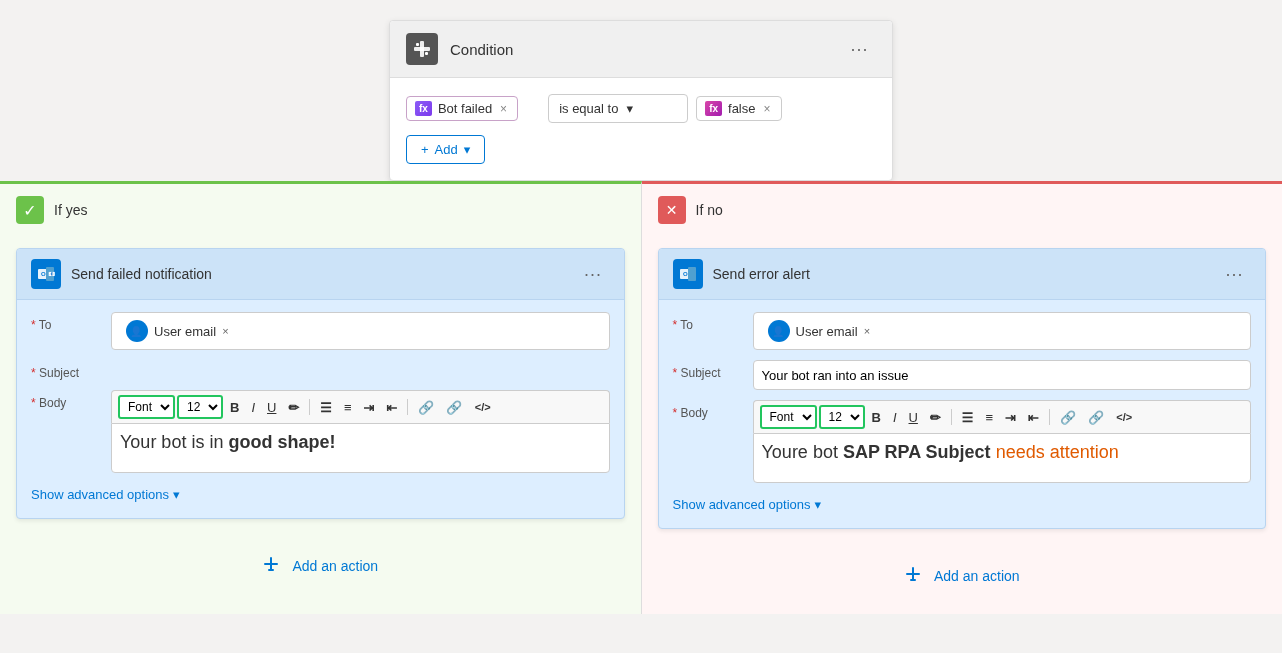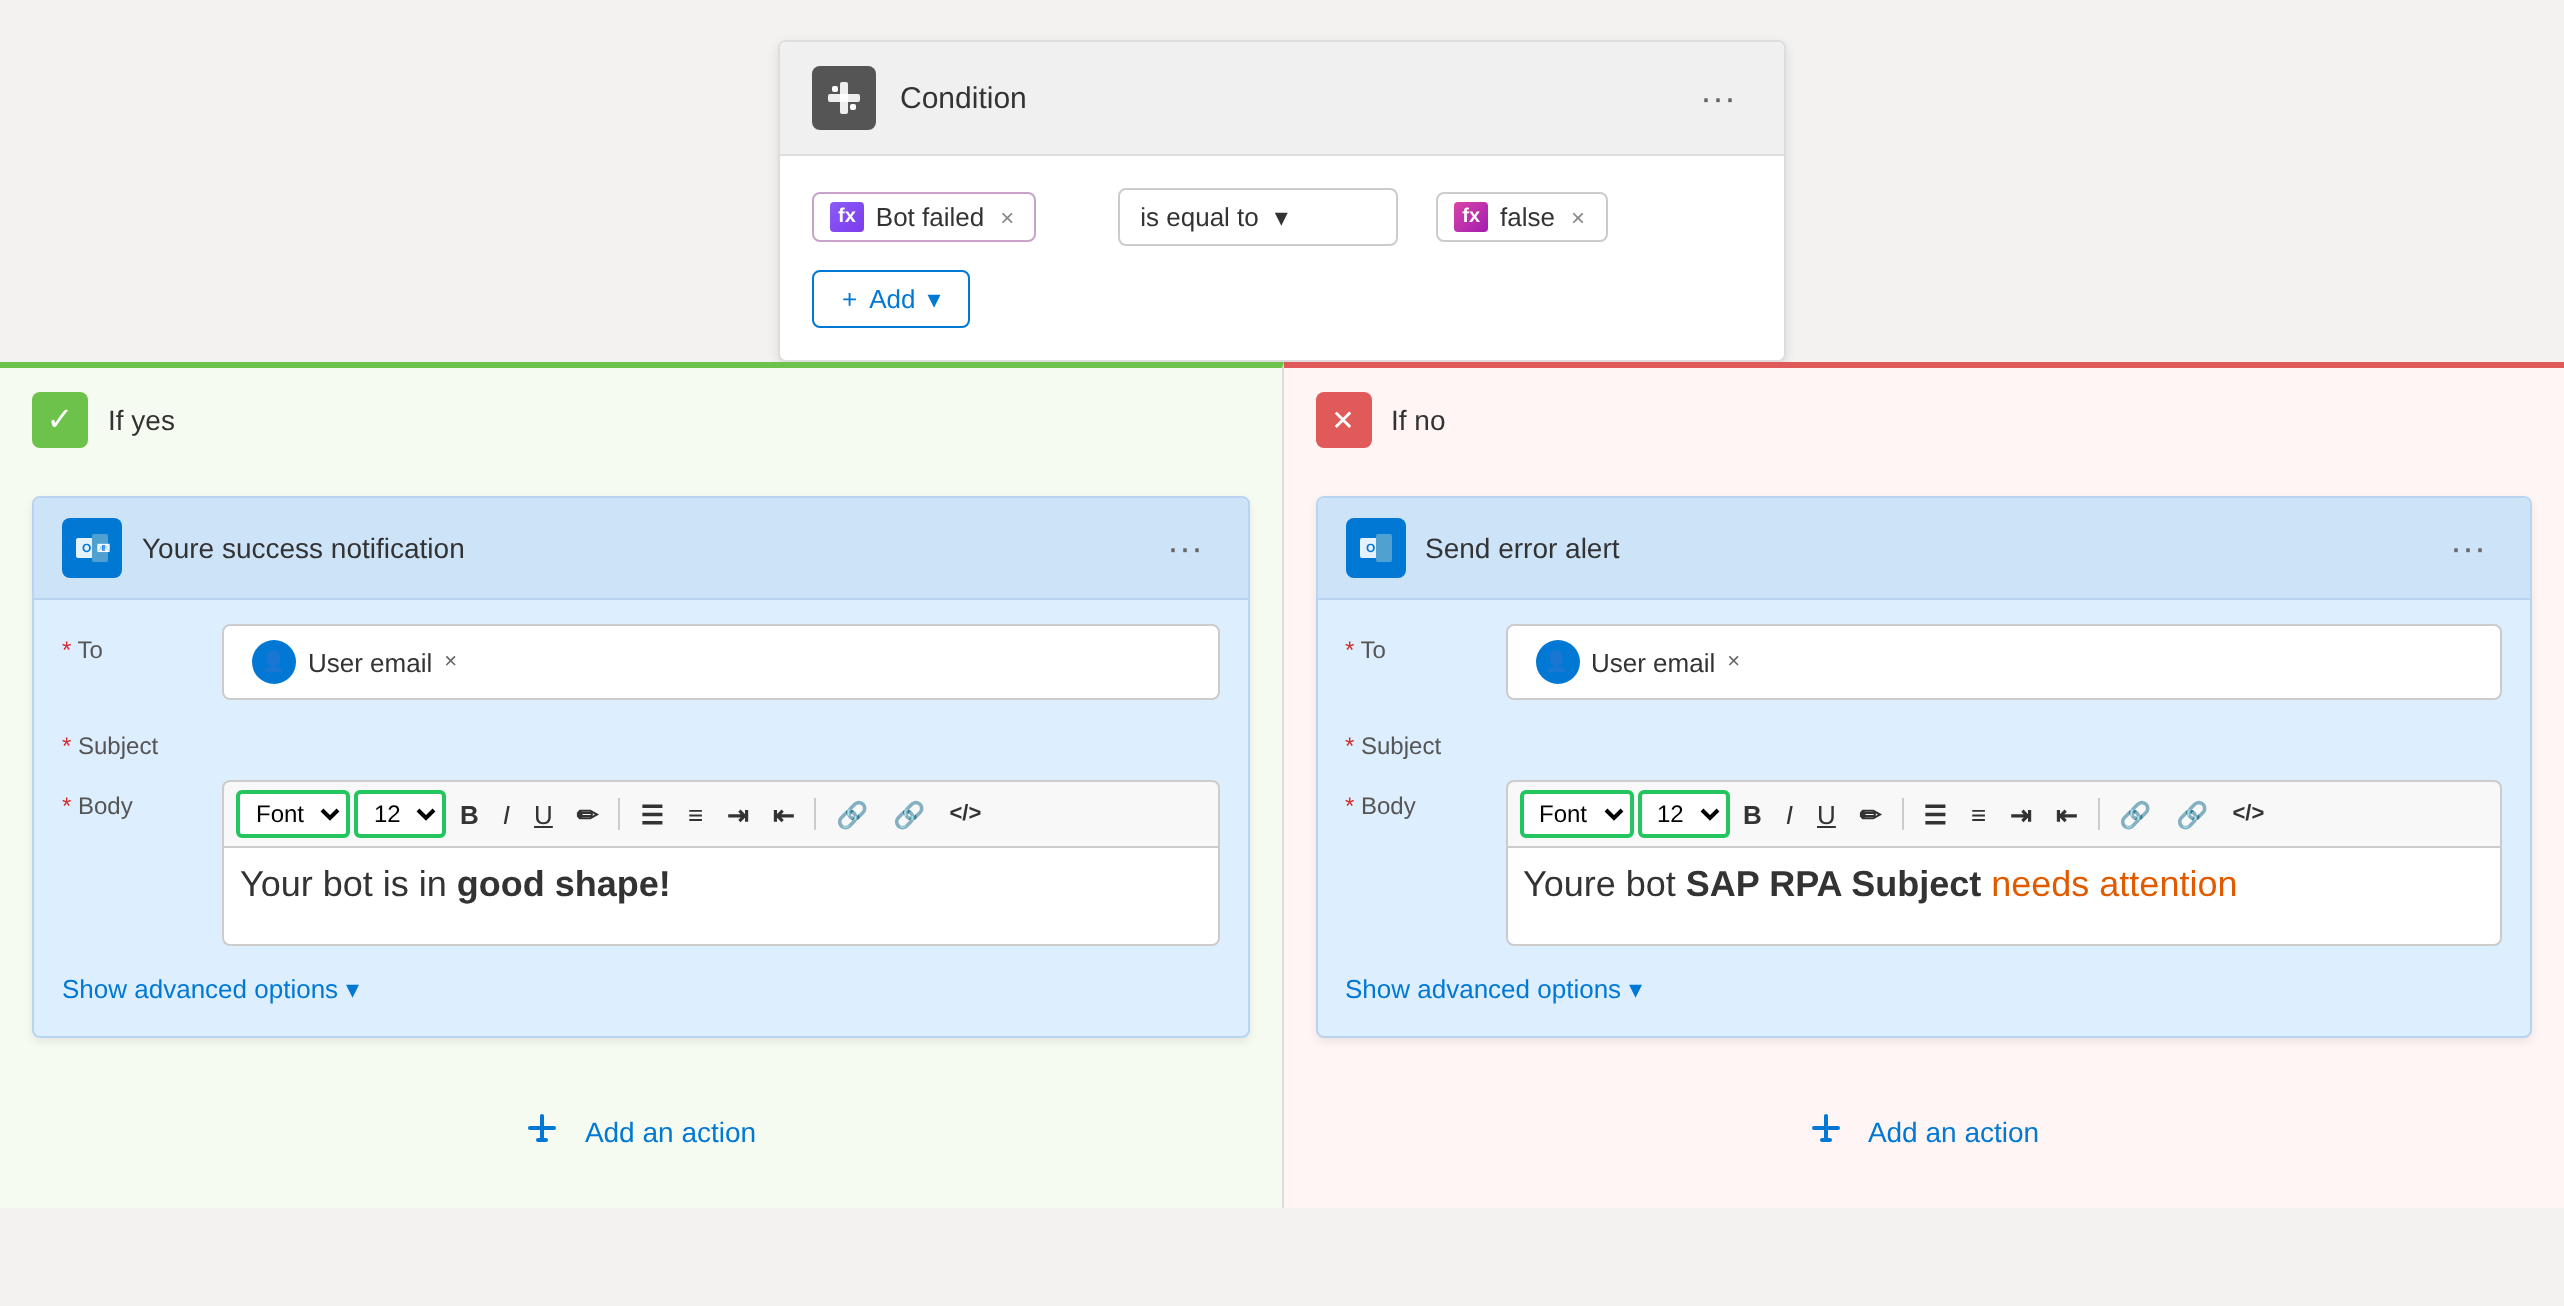--- a/index.html
+++ b/index.html
@@ -54,21 +54,21 @@
       color: #666; font-size: 18px; padding: 4px 8px;
       border-radius: 4px;
     }
 
     .condition-body {
       padding: 16px;
     }
     .condition-row {
       display: flex;
       align-items: center;
-      gap: 19px;
+      gap: 8px;
       flex-wrap: wrap;
     }
     .tag-chip {
       display: inline-flex;
       align-items: center;
       gap: 6px;
       border: 1.5px solid #c8a2c8;
       border-radius: 4px;
       padding: 4px 8px;
       background: white;
@@ -389,21 +389,21 @@
     <div class="action-card">
       <div class="action-header">
         <div class="action-icon">
           <svg width="18" height="18" viewBox="0 0 18 18">
             <rect x="1" y="4" width="10" height="10" rx="1" fill="white" opacity="0.9"></rect>
             <rect x="9" y="2" width="8" height="14" rx="1" fill="#50a0d0"></rect>
             <text x="4" y="11" font-size="6" fill="#0078d4" font-weight="bold">O</text>
             <text x="11" y="11" font-size="6" fill="white">📧</text>
           </svg>
         </div>
-        <span class="action-title">Youre success notification</span>
+        <span class="action-title">Send failed notification</span>
         <button class="more-btn">···</button>
       </div>
       <div class="action-body">
 
         <div class="field-row">
           <div class="field-label">
             <span style="color:#d32f2f">*</span> To
           </div>
           <div class="field-input">
             <div class="user-chip">
@@ -506,20 +506,21 @@
               <span>User email</span>
               <button class="chip-close">×</button>
             </div>
           </div>
         </div>
 
         <div class="field-row">
           <div class="field-label">
             <span style="color:#d32f2f">*</span> Subject
           </div>
+          <input class="field-input" type="text" value="Your bot ran into an issue" style="">
         </div>
 
         <div class="field-row">
           <div class="field-label">
             <span style="color:#d32f2f">*</span> Body
           </div>
           <div style="flex:1;">
             <div class="toolbar">
               <select class="toolbar-select">
                 <option>Font</option>

